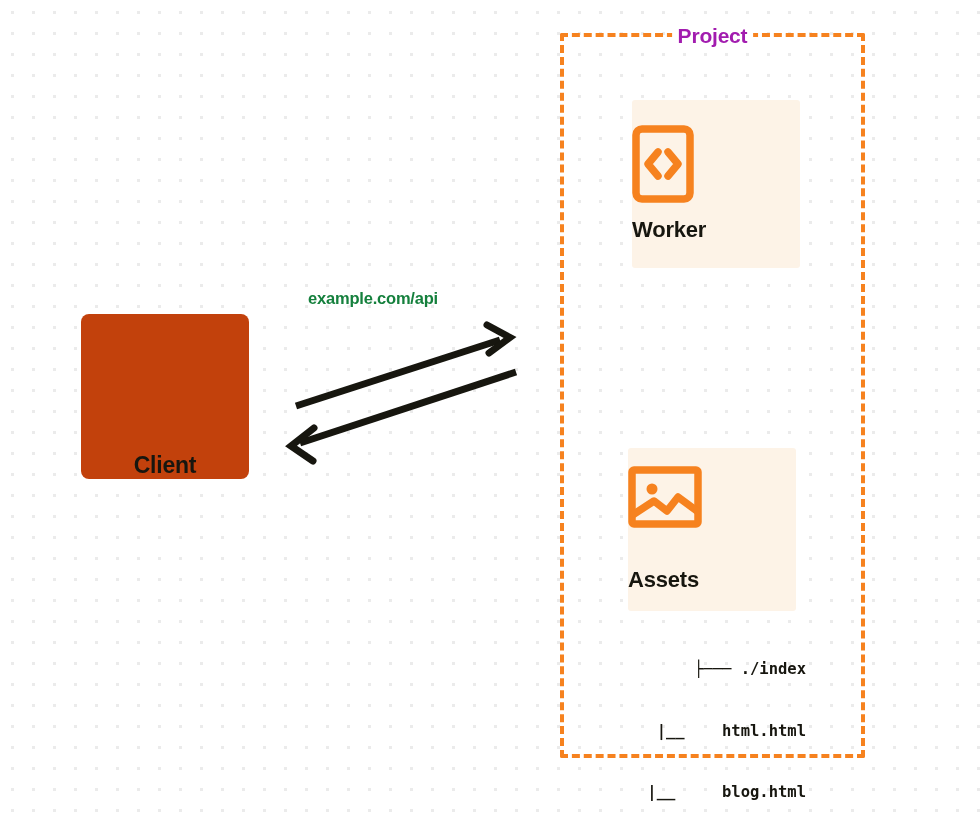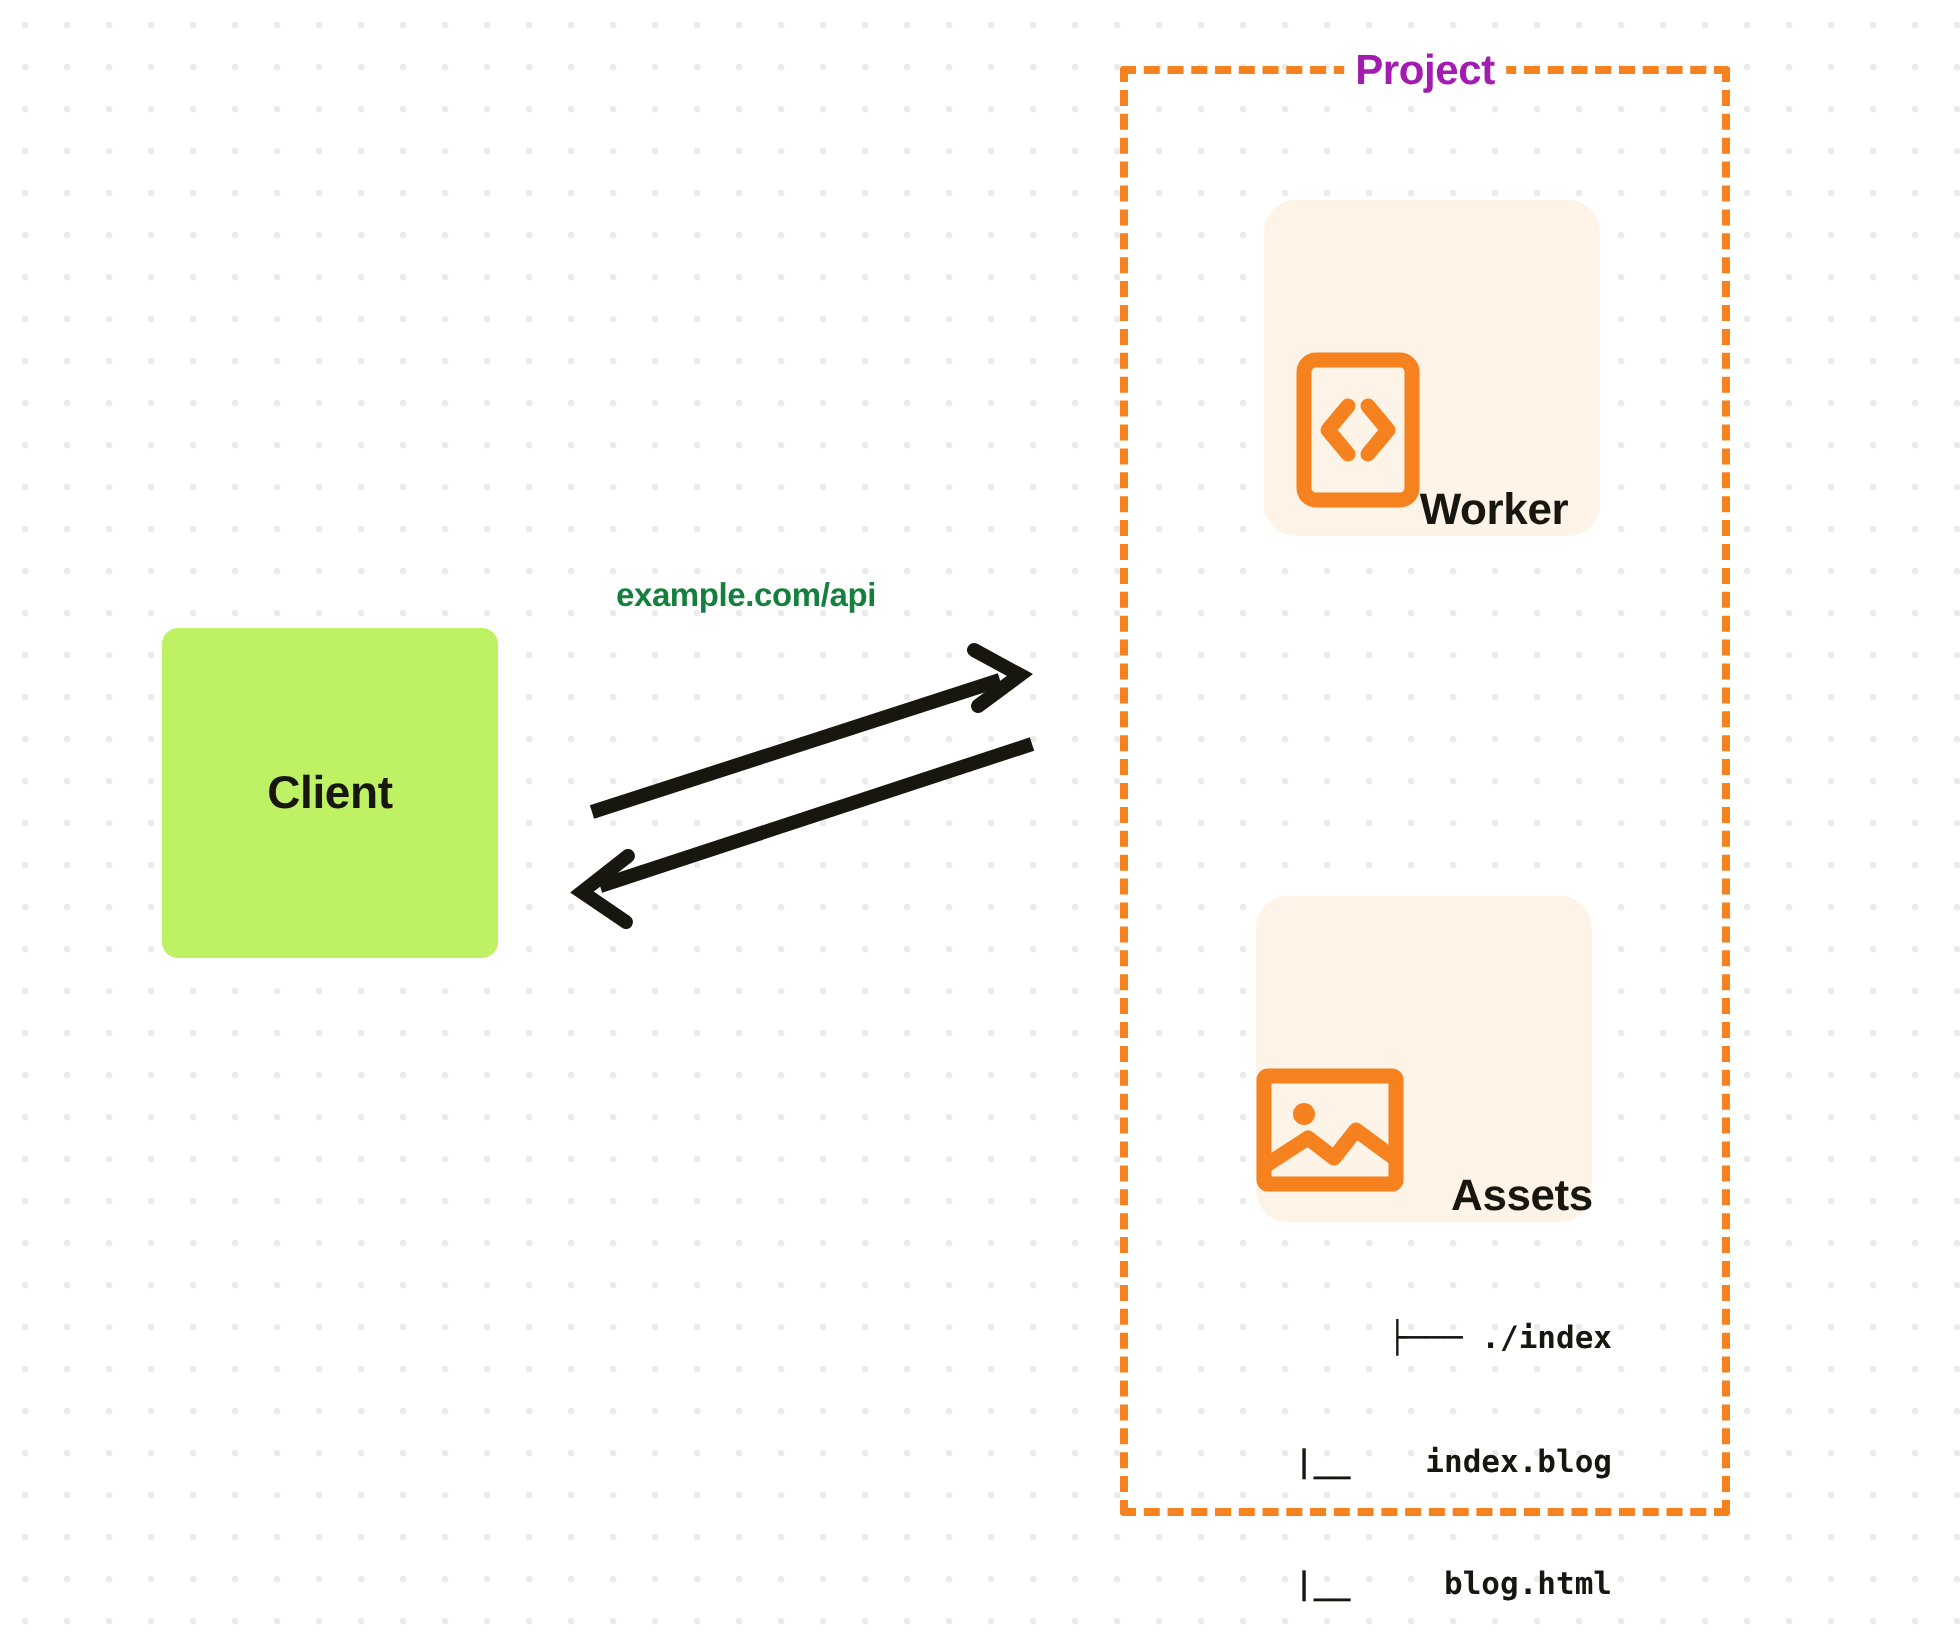--- a/index.html
+++ b/index.html
@@ -25,24 +25,24 @@
     background-position: 11px 11px;
   }
 
   
   #client-node {
     position: absolute;
     left: 81px;
     top: 314px;
     width: 168px;
     height: 165px;
-    background: #bef264;
+    background: #c2410c;
     border-radius: 8px;
     display: flex;
-    align-items: center;
+    align-items: flex-end;
     justify-content: center;
   }
   #client-node .node-label {
     font-size: 23px;
     font-weight: bold;
     color: #17160f;
     letter-spacing: -0.2px;
   }
 
   
@@ -87,23 +87,24 @@
     font-weight: bold;
     color: #a21caf;
     letter-spacing: -0.2px;
     white-space: nowrap;
   }
 
   
   .inner-node {
     position: absolute;
     background: #fdf3e7;
-    border-radius: 16px;
+    border-radius: 3px;
     display: flex;
-    align-items: flex-end;
+    flex-direction: column;
+    align-items: flex-start;
     justify-content: center;
   }
   .inner-node .node-icon {
     display: block;
     line-height: 0;
   }
   .inner-node .node-label {
     font-size: 22px;
     font-weight: bold;
     color: #17160f;
@@ -188,16 +189,16 @@
       <rect x="4" y="4" width="66" height="54" rx="2" ry="2" fill="none" stroke="#f6821f" stroke-width="7.5"></rect>
       <circle cx="24" cy="23" r="5.5" fill="#f6821f"></circle>
       <polyline points="6,48 26,35 39,45 50,31 69,45" fill="none" stroke="#f6821f" stroke-width="7.5" stroke-linecap="round" stroke-linejoin="round"></polyline>
     </svg>
   </span>
   <span class="node-label">Assets</span>
 </div>
 
 <div id="assets-tree">
   <span class="tree-line">├─── ./index</span>
-  <span class="tree-line">|__    index.blog</span>
+  <span class="tree-line">|__    html.html</span>
   <span class="tree-line">|__     blog.html</span>
   
 </div>
 
 </body></html>

